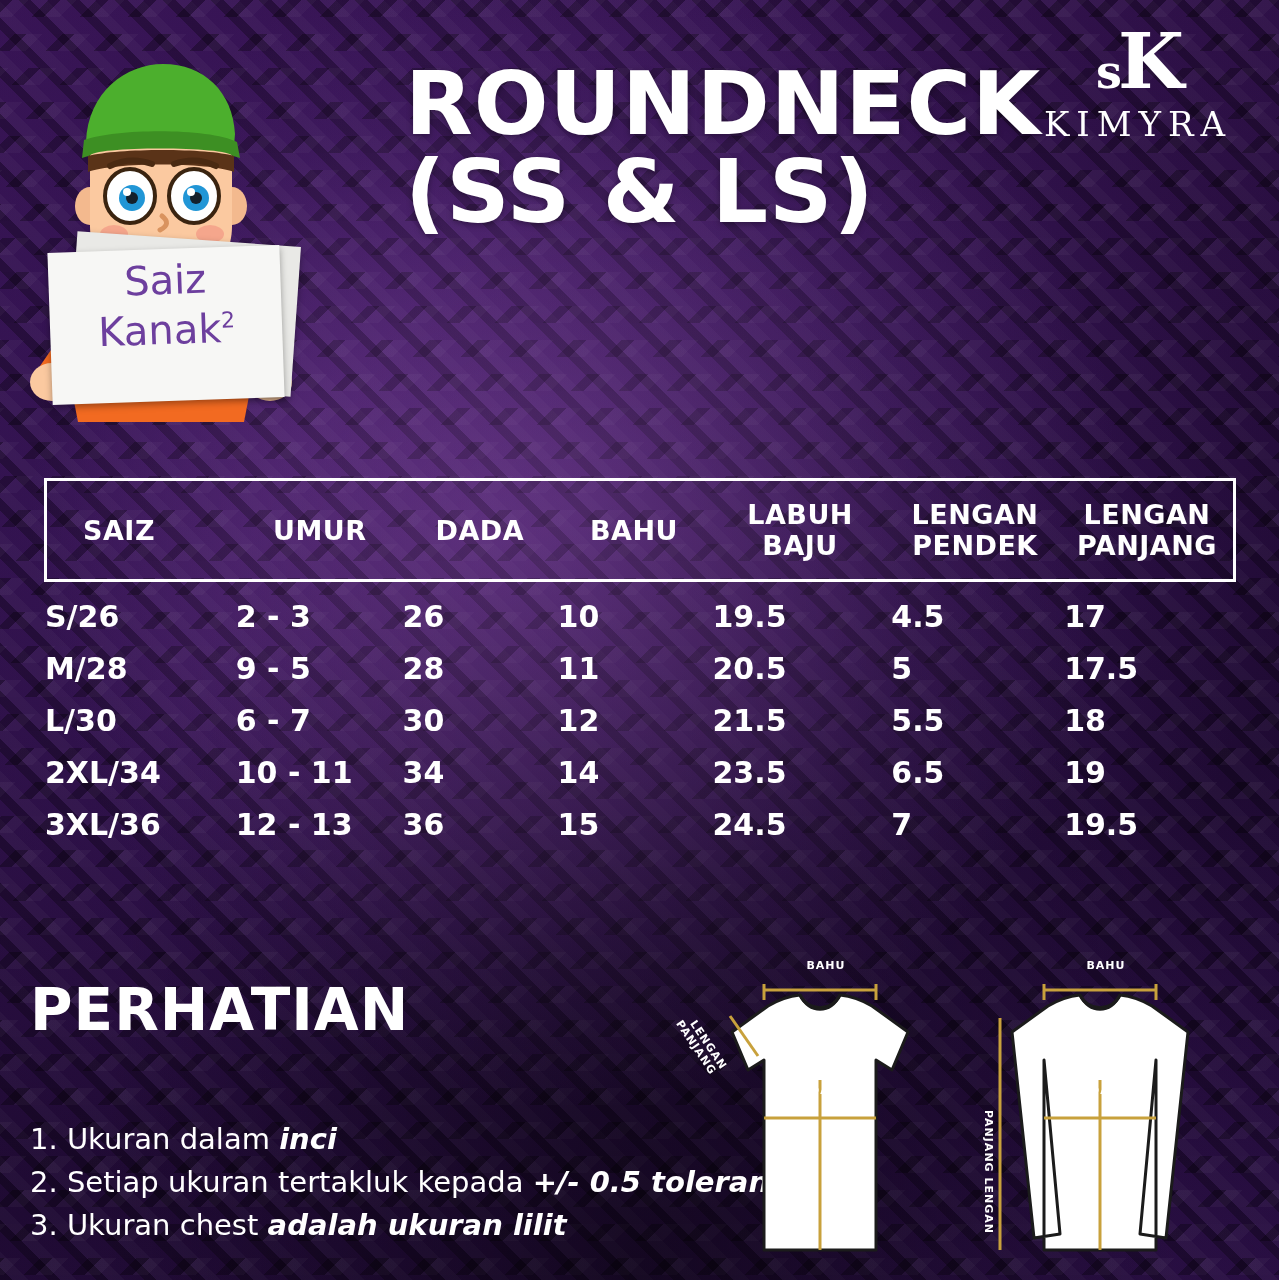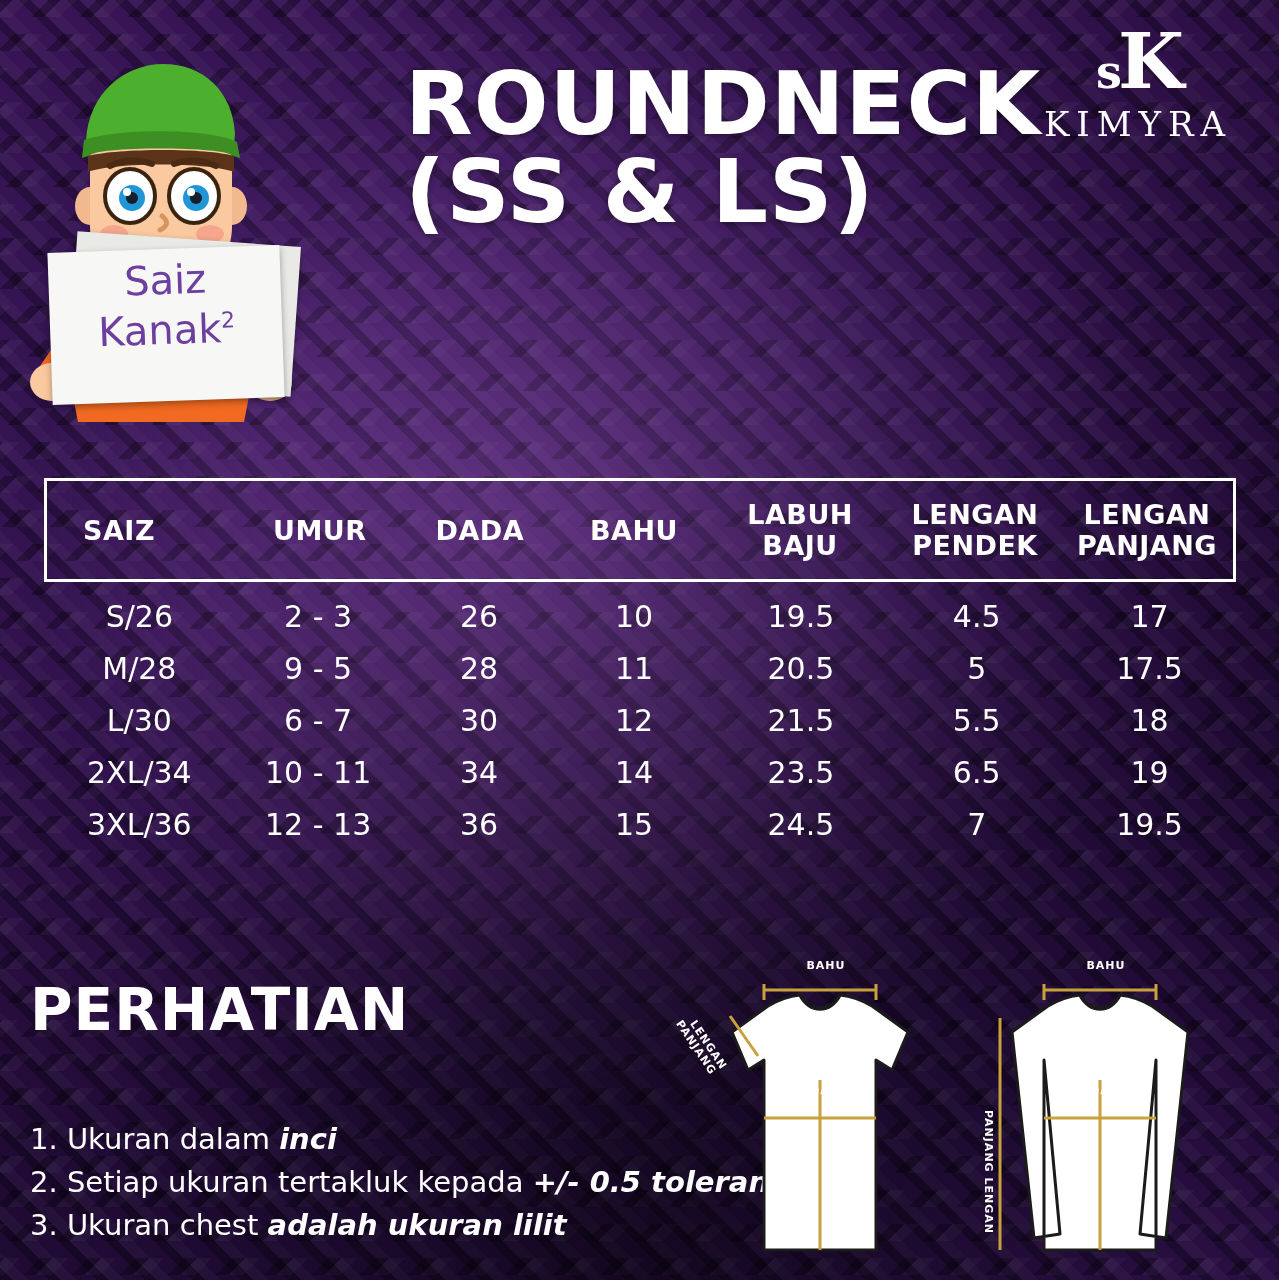--- a/index.html
+++ b/index.html
@@ -166,23 +166,23 @@
     font-family: "DejaVu Sans", sans-serif;
     letter-spacing: 0.5px;
     text-align: center;
     vertical-align: middle;
     height: 98px;
     padding: 0 4px;
   }
   table.sizes th.left { text-align: left; padding-left: 36px; }
   table.sizes td {
     font-size: 30px;
-    font-weight: normal;
-    font-family: "DejaVu Sans", sans-serif;
-    text-align: center;
+    font-weight: bold;
+    font-family: "DejaVu Sans", sans-serif;
+    text-align: left;
     height: 50px;
     color: #ffffff;
   }
   .hb-wrap { border: 3px solid #fff; }
   .body-rows { margin-top: 8px; }
 
   
   .perhatian-title {
     position: absolute;
     left: 30px;

